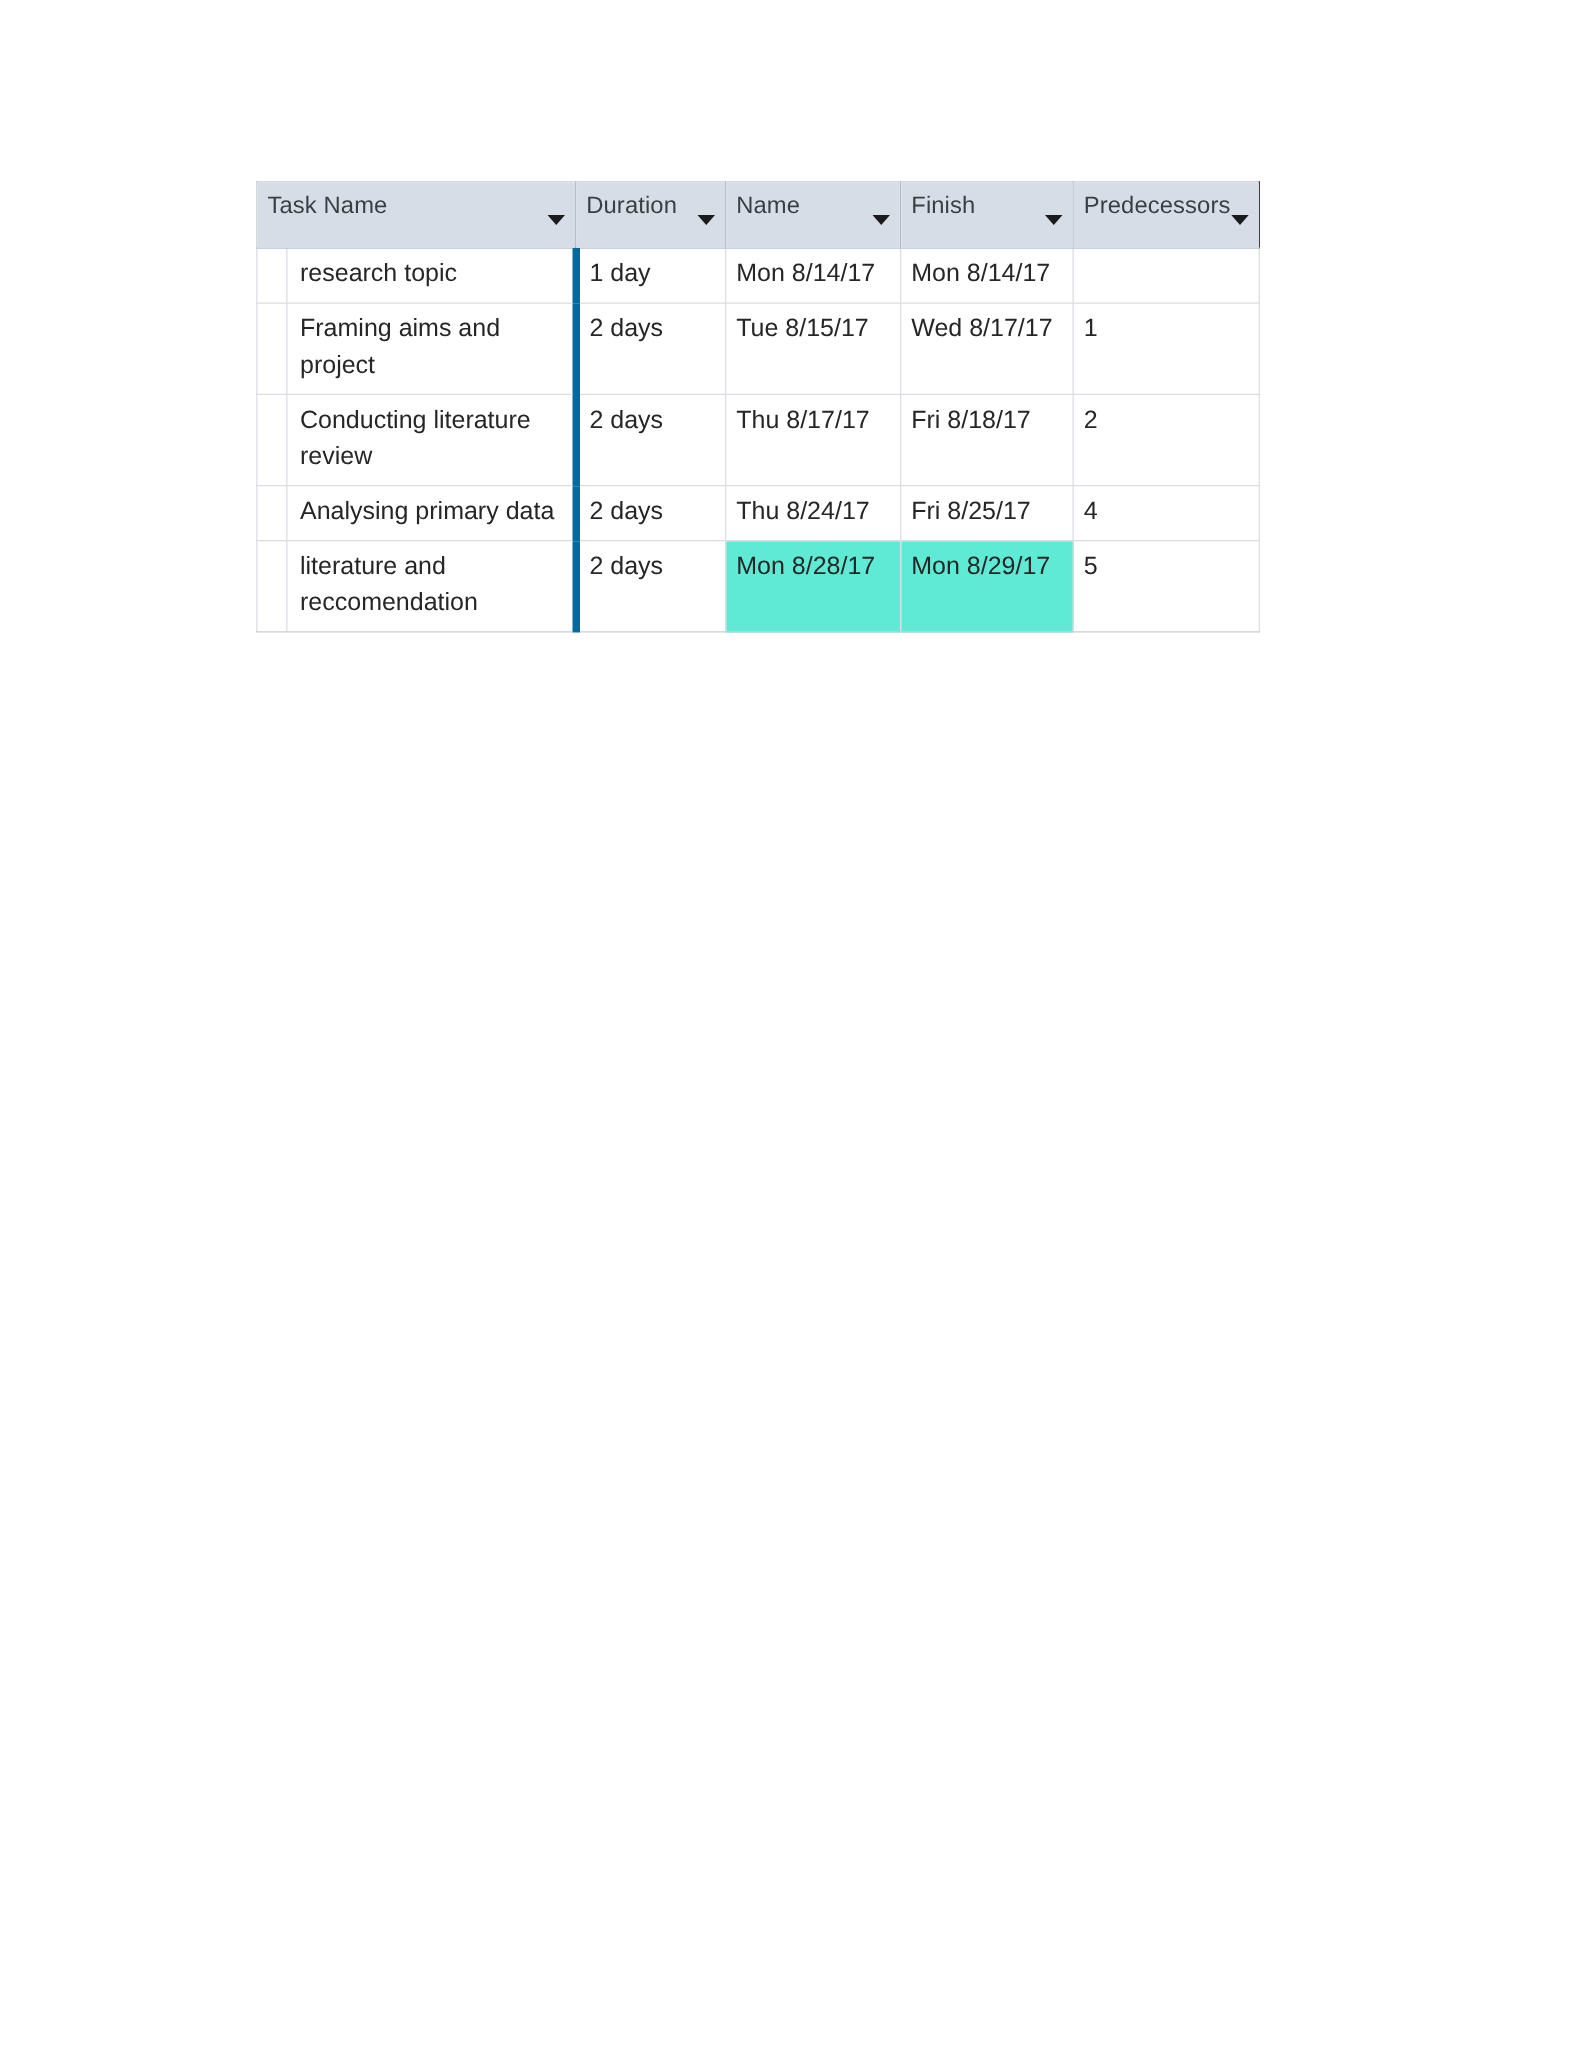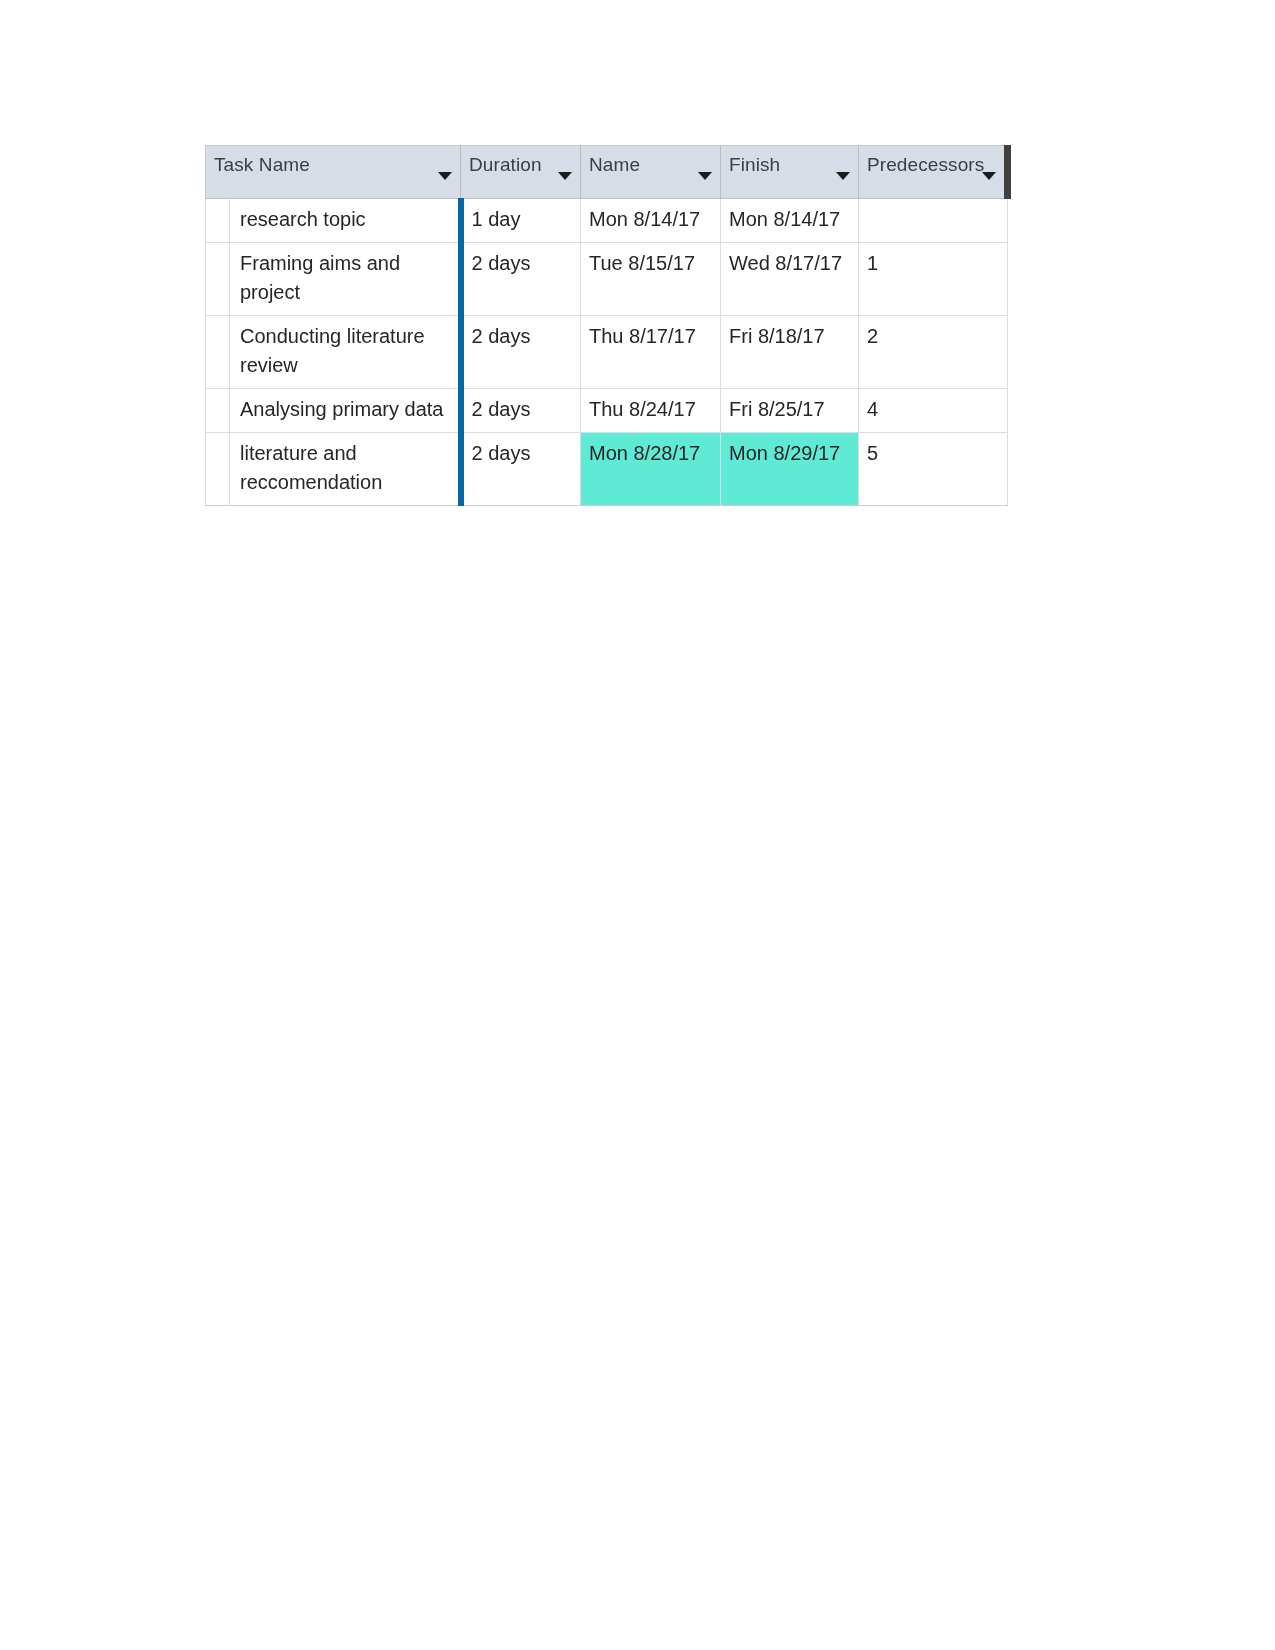--- a/index.html
+++ b/index.html
@@ -57,21 +57,21 @@
     border-top: 1px solid #c3cad3;
     padding: 0;
     height: 52px;
     vertical-align: top;
     position: relative;
   }
   thead th.th-first {
     border-left: 1px solid #c3cad3;
   }
   thead th.th-last {
-    border-right: 7px solid #404040;
+    border-right: 1px solid #404040;
   }
   .th-inner {
     display: block;
     padding: 8px 22px 0 8px;
     font-size: 19px;
     color: #3a3f45;
     font-weight: normal;
     text-align: left;
     letter-spacing: 0.1px;
     white-space: nowrap;

